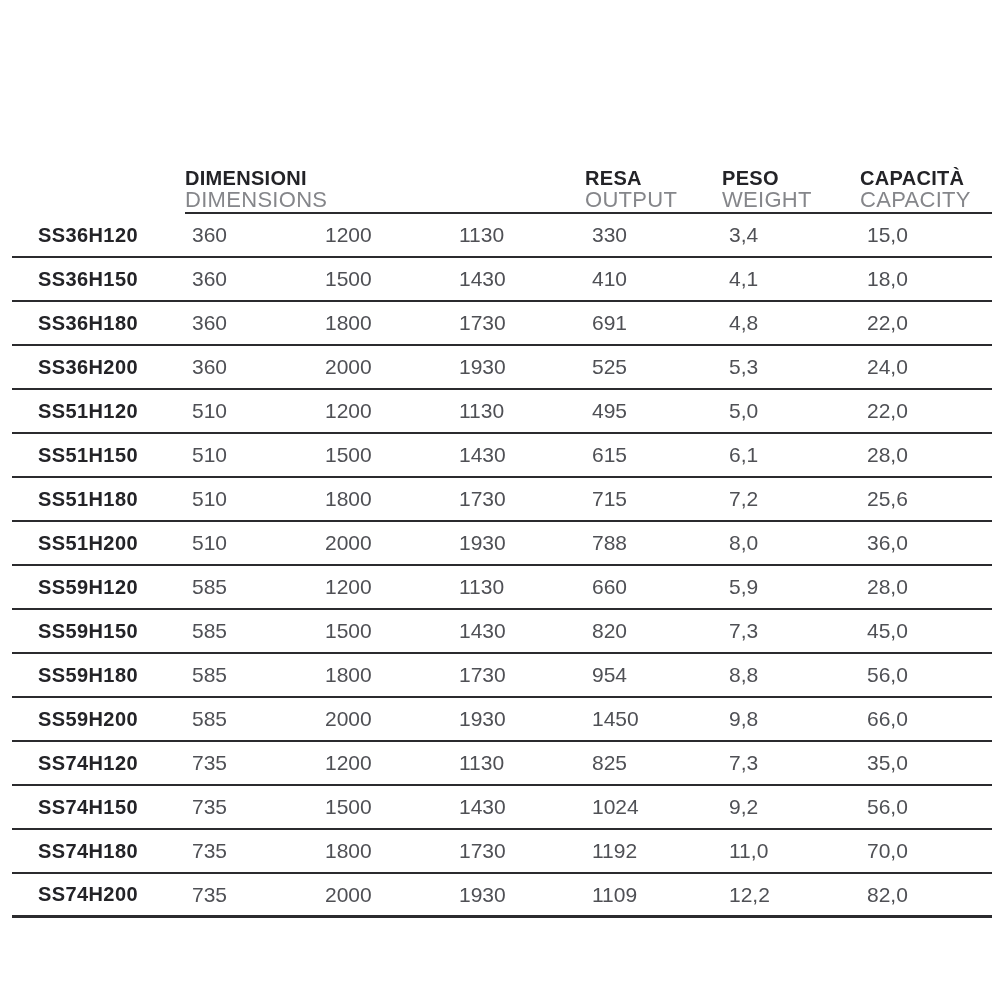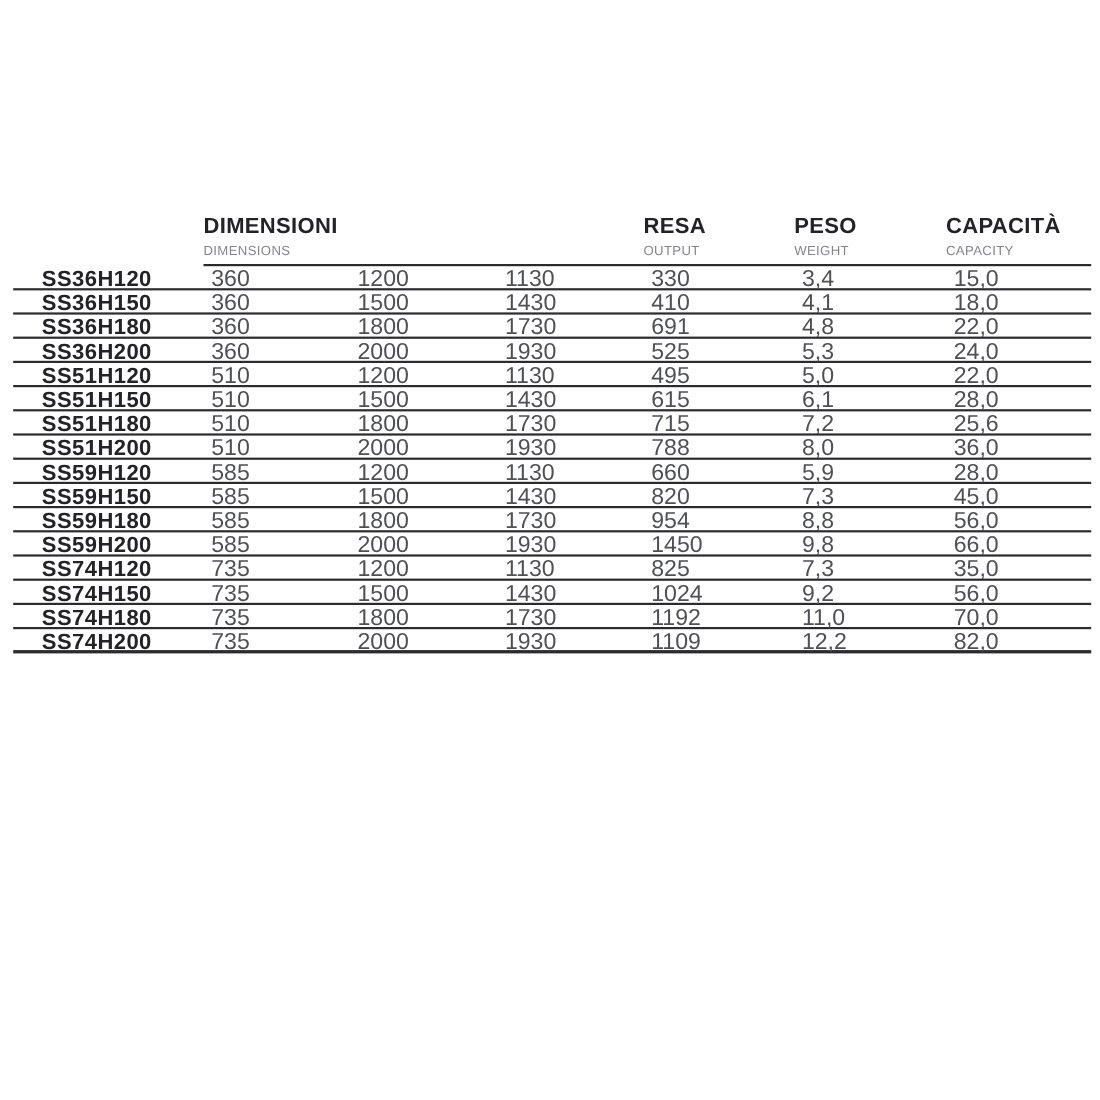--- a/index.html
+++ b/index.html
@@ -8,21 +8,21 @@
     position: relative;
     width: 1000px;
     height: 1000px;
     background: #ffffff;
     font-family: "Liberation Sans", sans-serif;
     overflow: hidden;
   }
   .table {
     position: absolute;
     left: 12px;
-    top: 192px;
+    top: 164px;
     width: 980px;
   }
   
   .grid7 {
     display: grid;
     grid-template-columns: 173px 133px 134px 133px 137px 138px 132px;
   }
   
   .group-row {
     position: relative;
@@ -40,41 +40,41 @@
     line-height: 22px;
     white-space: nowrap;
   }
   .g-primary {
     font-size: 20px;
     font-weight: bold;
     color: #232327;
     letter-spacing: 0.3px;
   }
   .g-secondary {
-    font-size: 12px;
+    font-size: 22px;
     font-weight: normal;
     color: #85868a;
     letter-spacing: 0.3px;
   }
   
   .cols-row {
     height: 36px;
     border-bottom: 3px solid #2b2b2e;
     align-items: center;
   }
   .col-label {
     font-size: 20px;
     font-weight: bold;
     color: #232327;
     letter-spacing: 0.3px;
   }
   .col-label.c-art { padding-left: 27px; }
   
   .row {
-    height: 22px;
+    height: 44px;
     border-bottom: 2px solid #2b2b2e;
     align-items: center;
   }
   .row:last-child { border-bottom-width: 3px; }
   .cell {
     font-size: 21px;
     font-weight: normal;
     color: #4f5055;
     padding-left: 7px;
     white-space: nowrap;

